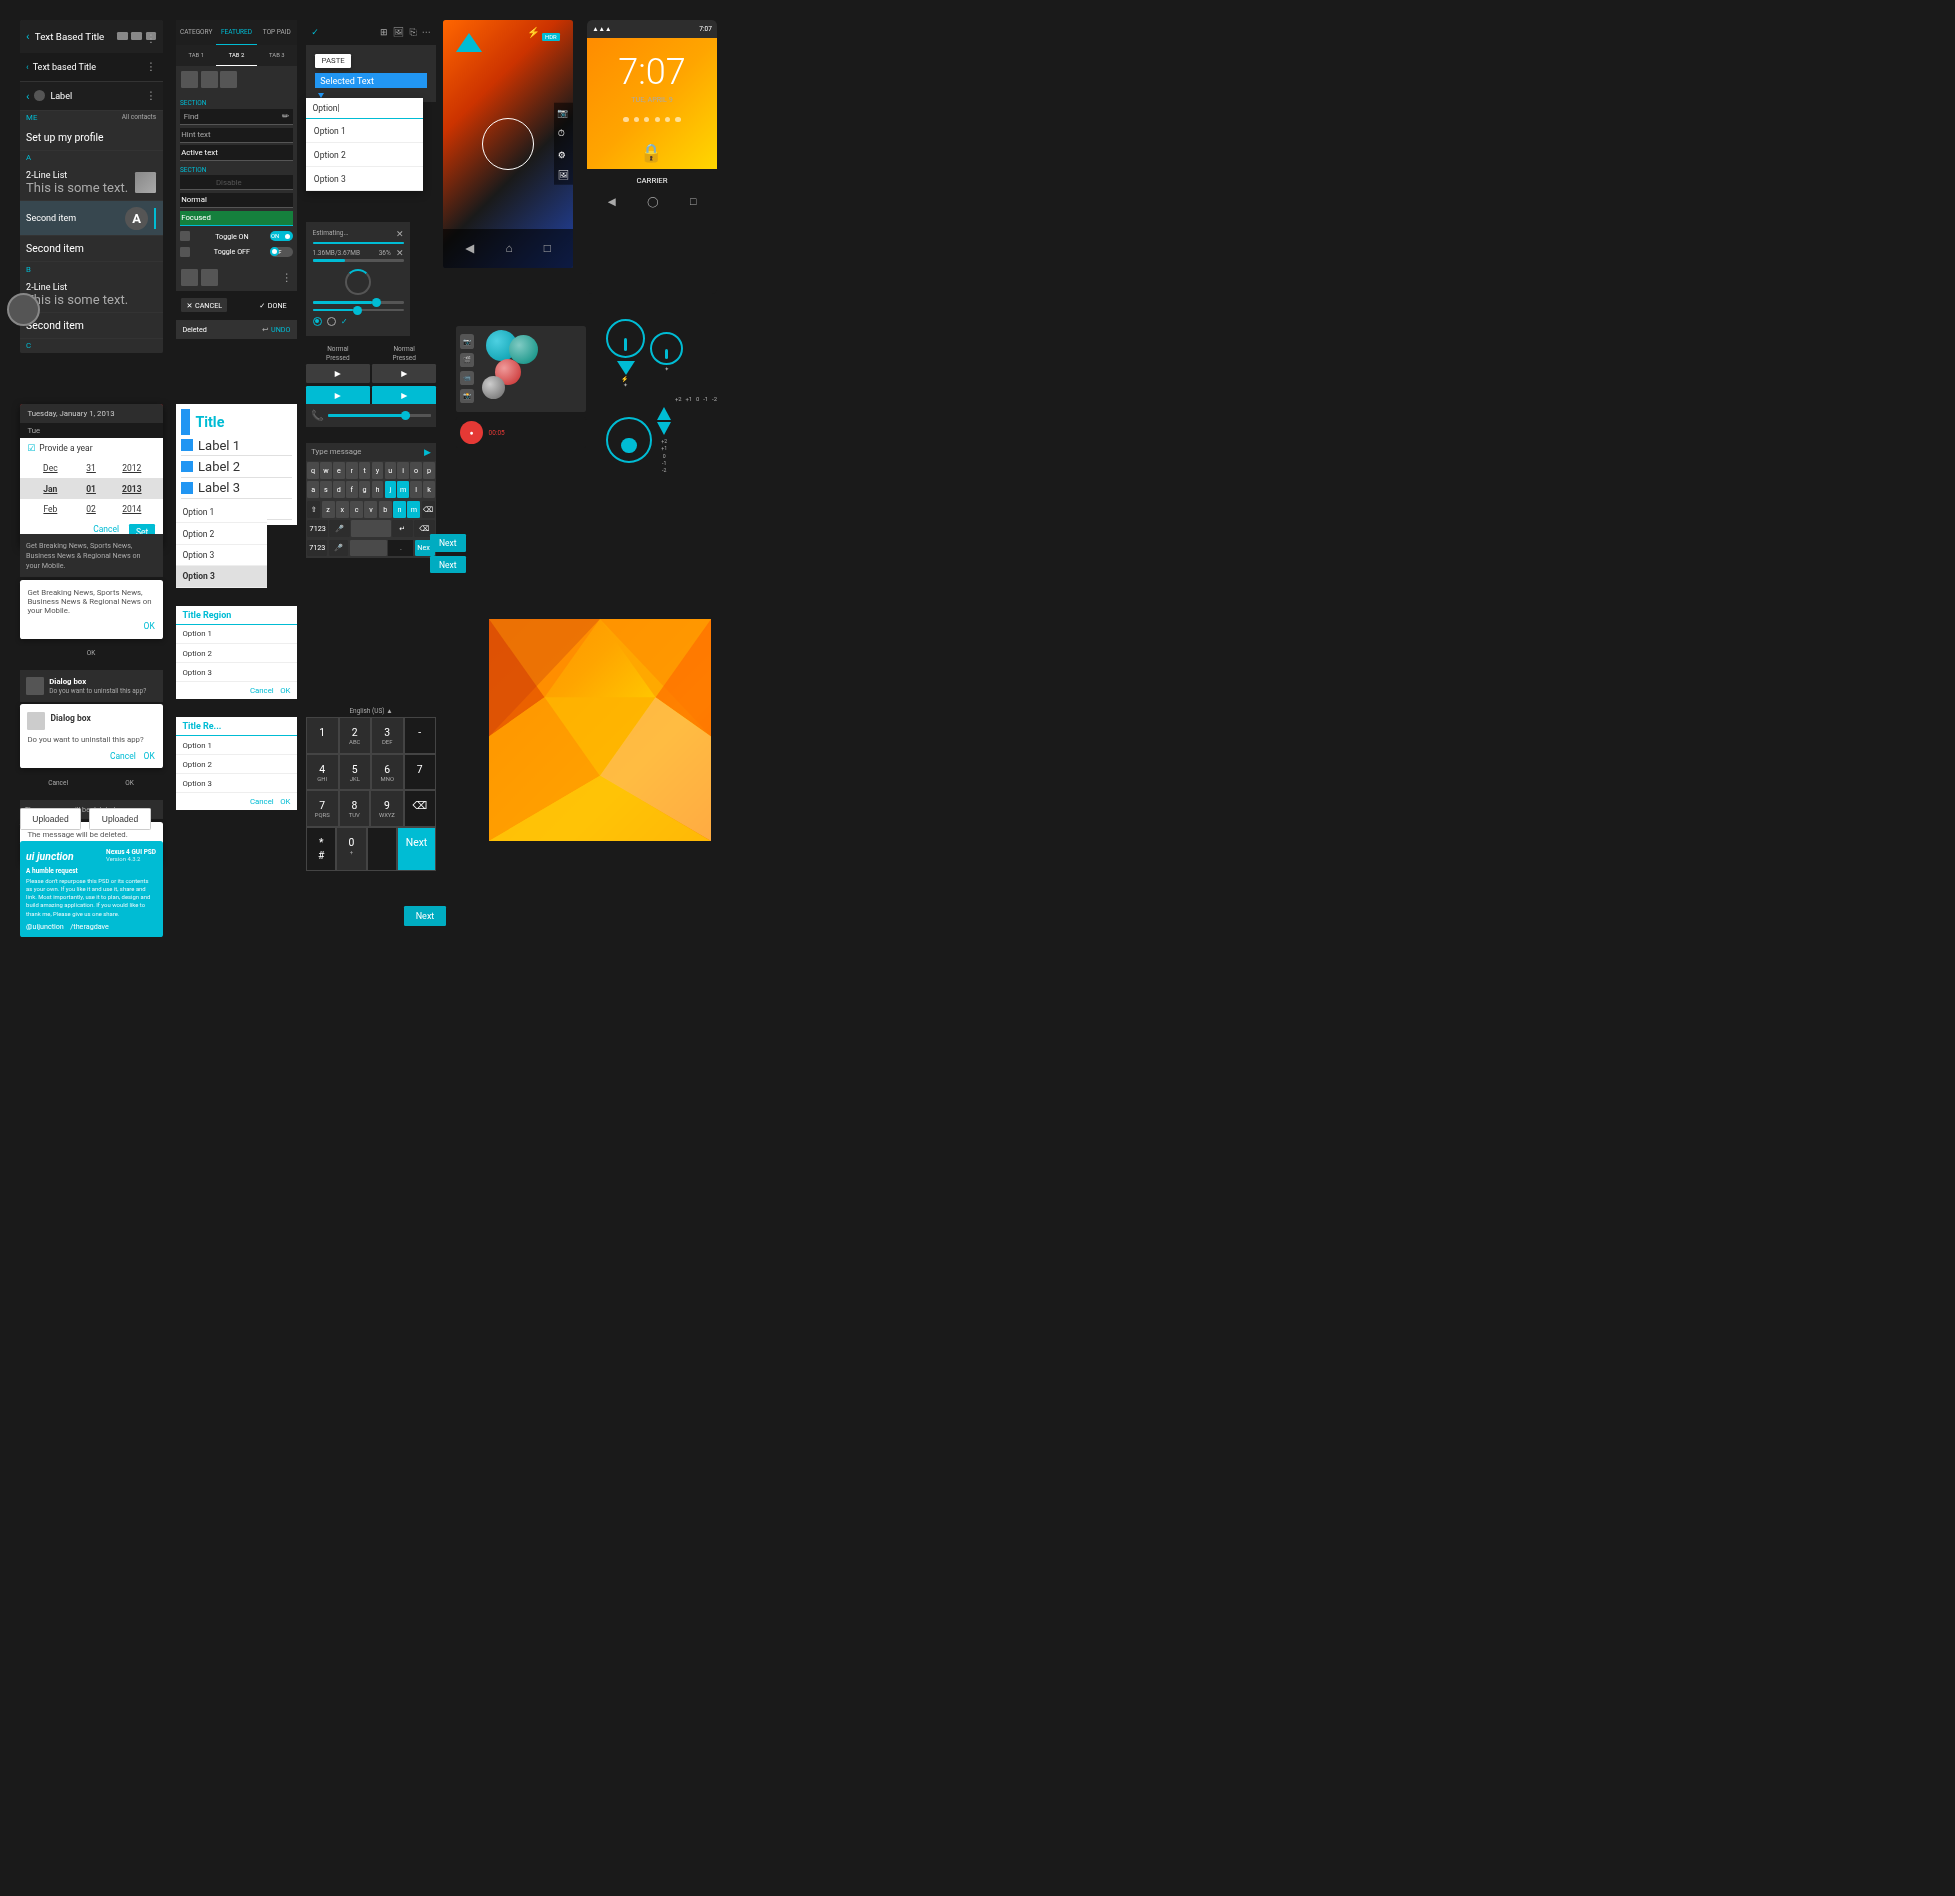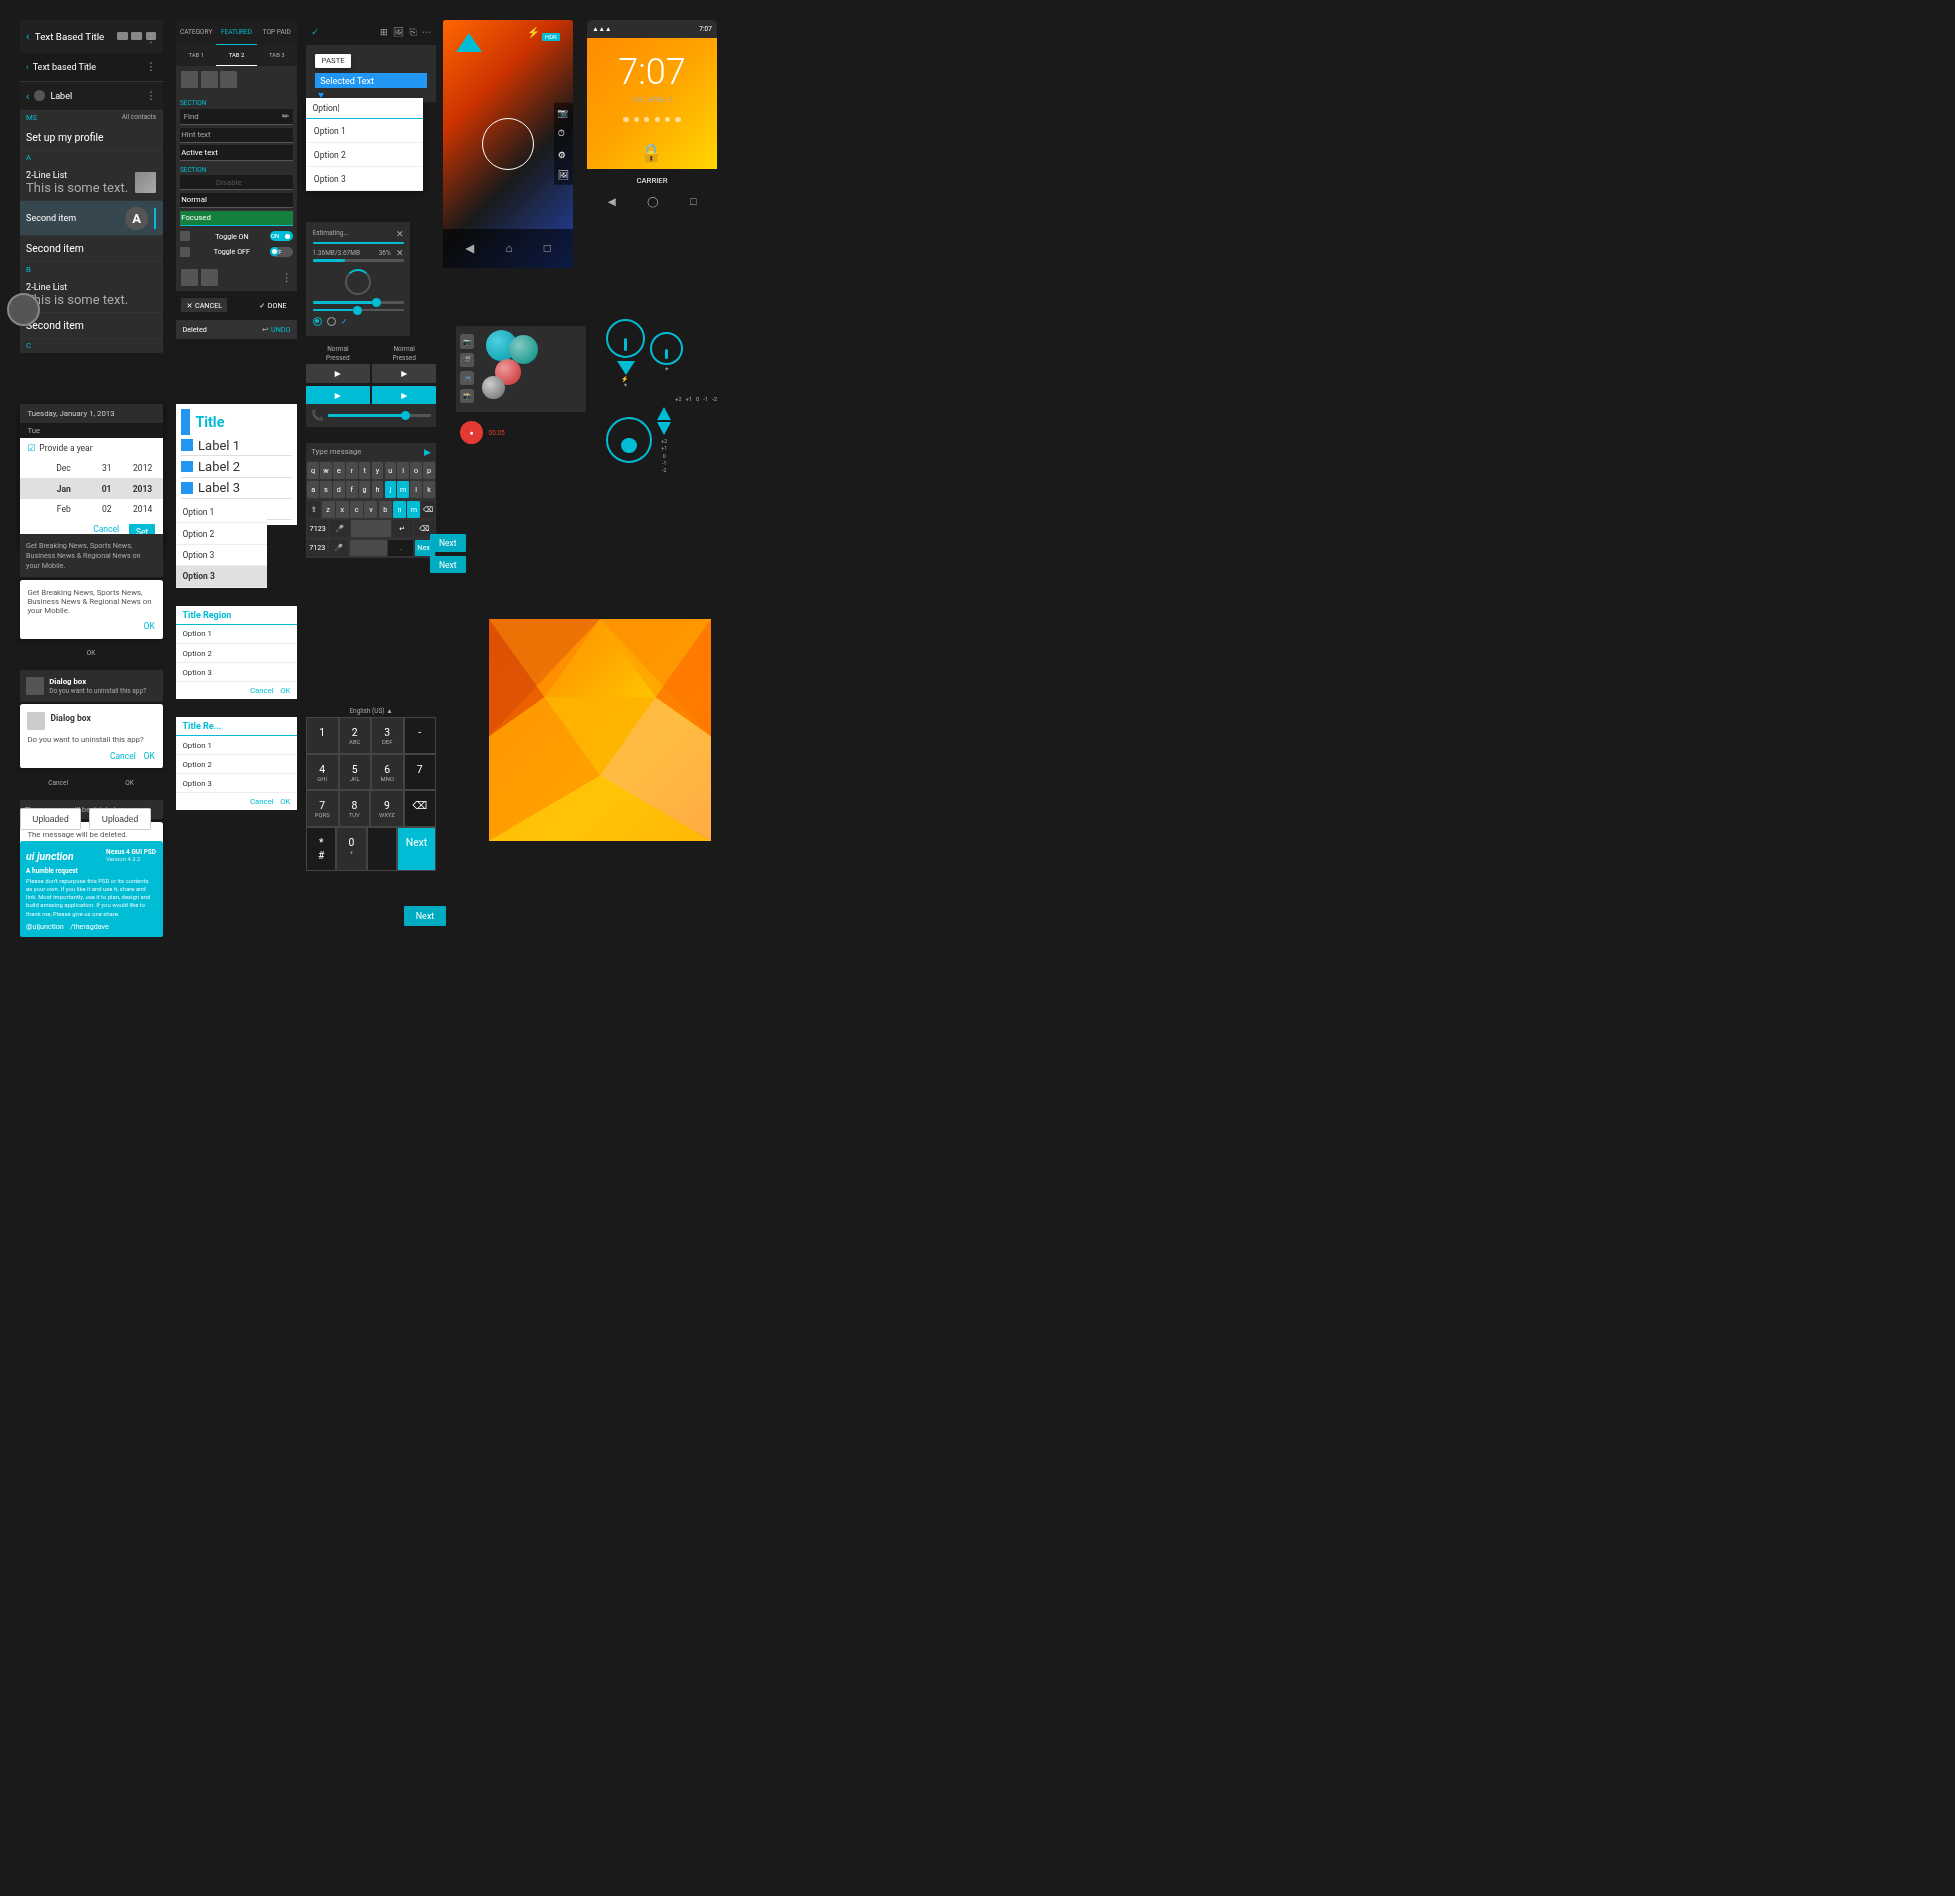--- a/index.html
+++ b/index.html
@@ -319,21 +319,21 @@
     .datepicker-rows {
       background: #fff;
     }
     .datepicker-row {
       display: flex;
       justify-content: space-between;
       padding: 5.2px 10.4px;
       font-size: 8.5px;
       color: #333;
     }
-    .datepicker-row span { flex: 1; text-align: right; }
+    .datepicker-row span { flex: 1; text-align: center; text-decoration: underline; }
     .datepicker-actions {
       display: flex;
       justify-content: flex-end;
       gap: 10.4px;
       padding: 5.2px 7.8px;
       background: #fff;
     }
     .datepicker-btn { color: #00BCD4; font-size: 8.5px; cursor: pointer; }
 
     

